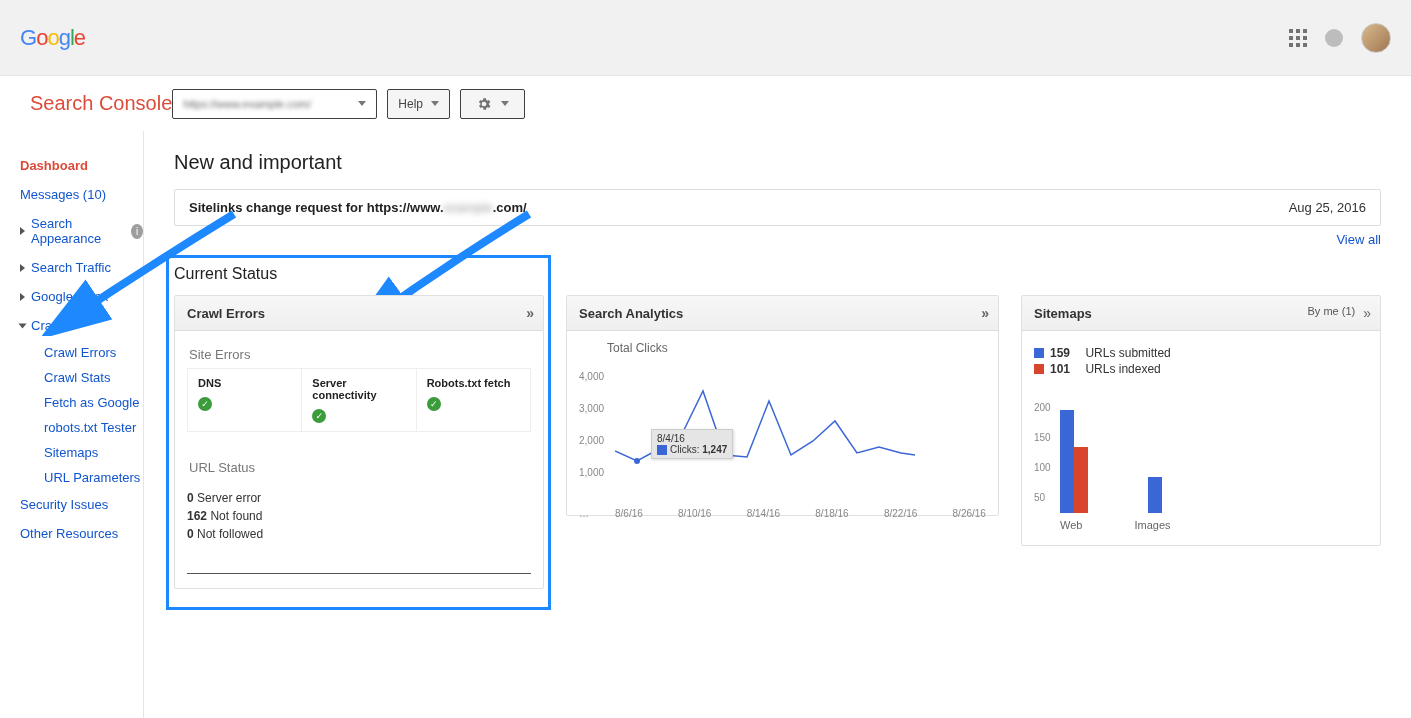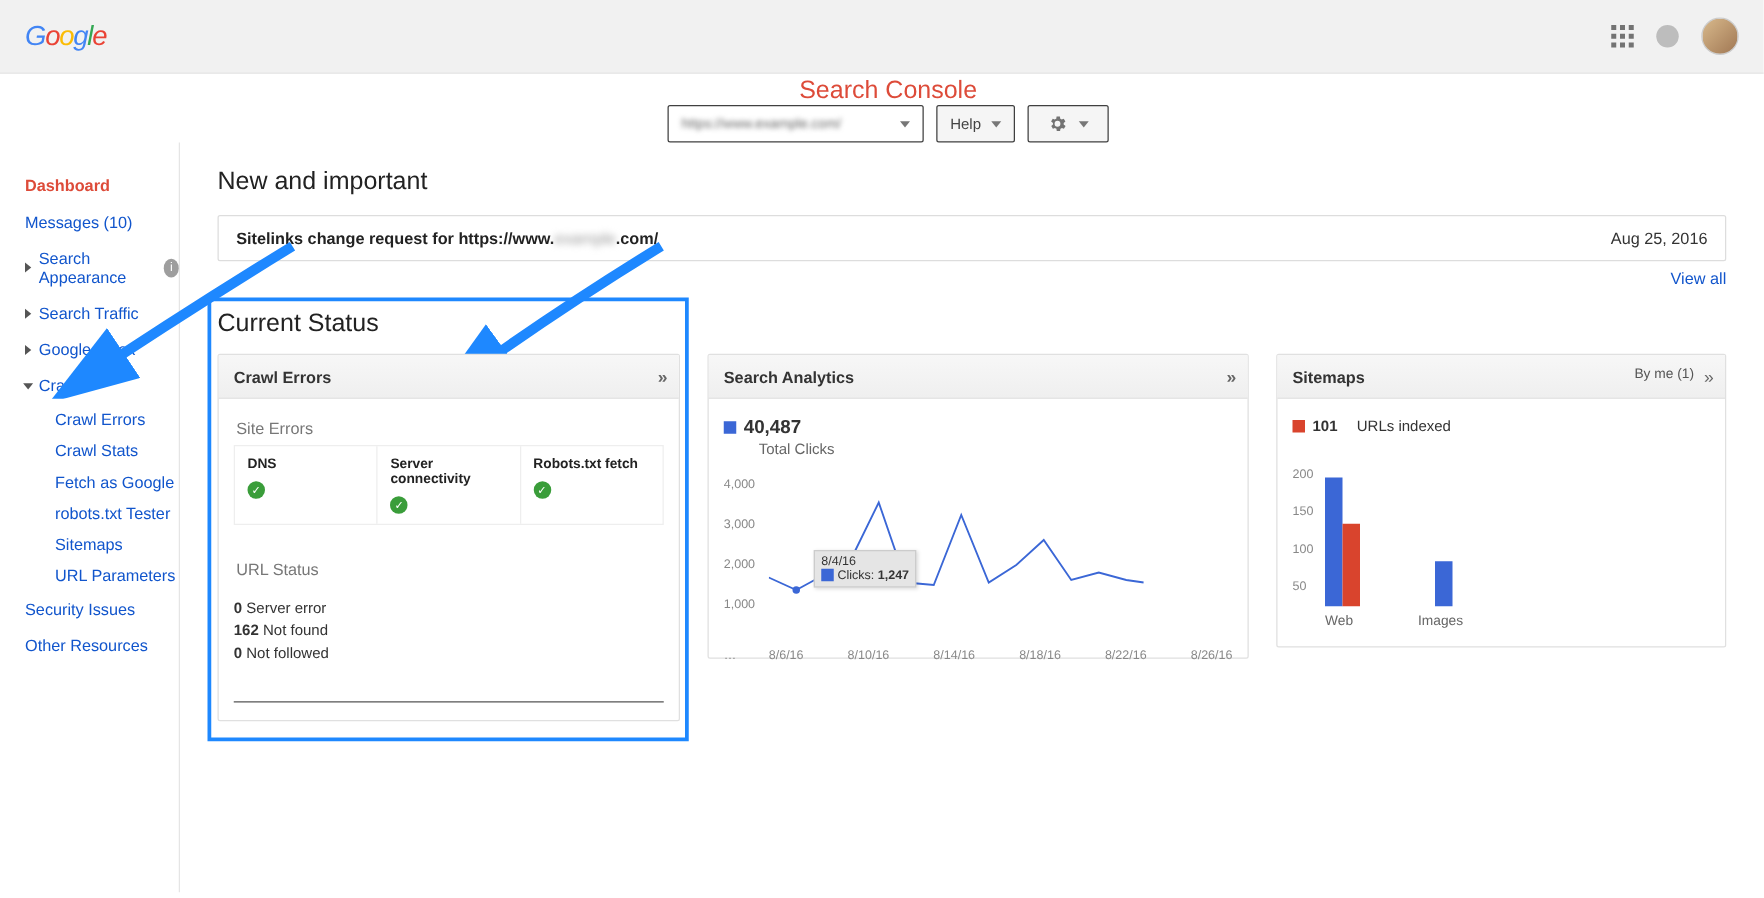--- a/index.html
+++ b/index.html
@@ -1,30 +1,30 @@
 <!DOCTYPE html>
 <html><head>
 <meta charset="utf-8">
 <style>
 * { margin: 0; padding: 0; box-sizing: border-box; }
 body { font-family: Arial, sans-serif; font-size: 13px; color: #333; background: #fff; }
 a { text-decoration: none; color: inherit; }
 
 
-.google-bar { height: 59px; background: #f1f1f1; display: flex; align-items: center; justify-content: space-between; padding: 0 20px; border-bottom: 1px solid #e5e5e5; font-style: italic; }
+.google-bar { height: 76px; background: #f1f1f1; display: flex; align-items: center; justify-content: space-between; padding: 0 20px; border-bottom: 1px solid #e5e5e5; }
 .google-logo { font-size: 22px; font-weight: 500; letter-spacing: -1px; }
 .google-logo .g1{color:#4285f4}.google-logo .o1{color:#ea4335}.google-logo .o2{color:#fbbc05}.google-logo .g2{color:#4285f4}.google-logo .l{color:#34a853}.google-logo .e{color:#ea4335}
 .bar-right { display:flex; align-items:center; gap:18px; }
 .apps-icon { width:18px; height:18px; display:grid; grid-template-columns:repeat(3,4px); grid-gap:3px; }
 .apps-icon span{ width:4px; height:4px; background:#737373; }
 .bell { width:18px;height:18px;border-radius:50%;background:#bdbdbd; }
 .avatar { width:30px;height:30px;border-radius:50%; background:linear-gradient(135deg,#d8b98c,#a07753); border:1px solid #ccc;}
 
 
-.toolbar { height:55px; display:flex; align-items:center; justify-content:flex-end; padding:0 20px 0 30px;flex-direction:column; }
+.toolbar { height:55px; display:flex; align-items:center; justify-content:flex-start; padding:0 20px 0 30px; }
 .title { color:#dd4b39; font-size:20px; }
 .toolbar-right { display:flex; align-items:center; gap:10px; }
 .btn { border:1px solid #404040; background:#f5f5f5; height:30px; display:inline-flex; align-items:center; padding:0 10px; font-size:12px; color:#444; border-radius:2px; cursor:pointer;}
 .prop-selector { width:205px; justify-content:space-between; background:#fff;}
 .prop-selector .url-text{ color:#666; filter:blur(2px); font-size:11px; }
 .caret-down { width:0;height:0;border-left:4px solid transparent;border-right:4px solid transparent;border-top:5px solid #777; }
 .gear-btn { width:65px; justify-content:space-around;}
 .gear-btn svg{width:16px;height:16px;fill:#737373;}
 
 
@@ -44,21 +44,21 @@
 .notice-row .msg{ font-weight:bold; color:#222;}
 .notice-row .msg .redact{ filter:blur(3px); color:#999; font-weight:normal;}
 .view-all { text-align:right; padding-top:6px; }
 .view-all a{ color:#15c; font-size:13px;}
 
 
 .arrow { position:absolute; pointer-events:none; }
 
 
 .status-wrap { margin-top:18px; position:relative;}
-.status-title { font-size:20px; font-weight:normal; color:#222; margin-bottom:12px;}
+.status-title { font-size:16px; font-weight:normal; color:#222; margin-bottom:12px;}
 .panels { display:flex; gap:22px; align-items:flex-start;}
 .panel { border:1px solid #e0e0e0; border-radius:2px; background:#fff;}
 .panel-header { display:flex; justify-content:space-between; align-items:center; padding:9px 12px; background:linear-gradient(#f7f7f7,#efefef); border-bottom:1px solid #ddd; font-weight:bold; font-size:13px; color:#333;}
 .chevrons{ font-size:14px; color:#666; letter-spacing:-3px;}
 .panel-body { padding:10px 12px 14px; }
 
 
 .panel.crawl { width:370px; }
 .highlight-box { position:absolute; border:3px solid #1e88ff; pointer-events:none; }
 .subhead { color:#777; font-size:13px; padding:6px 0 6px 2px;}
@@ -235,24 +235,20 @@
             <div style="border-top:1px solid #555; margin-top:30px;"></div>
           </div>
         </div>
 
         <div class="panel analytics">
           <div class="panel-header">
             <span>Search Analytics</span>
             <span class="chevrons">»</span>
           </div>
           <div class="panel-body">
-            <div class="sa-legend">
-              <span class="sq"></span>
-              <span class="sa-total">40,487</span>
-            </div>
             <div class="sa-sub">Total Clicks</div>
             <div class="chart">
               <span class="ylab" style="top:0;">4,000</span>
               <span class="ylab" style="top:32px;">3,000</span>
               <span class="ylab" style="top:64px;">2,000</span>
               <span class="ylab" style="top:96px;">1,000</span>
               <svg width="300" height="110">
                 <polyline fill="none" stroke="#3b67d6" stroke-width="1.5" points="0,80 22,90 44,78 66,65 88,20 110,84 132,86 154,30 176,84 198,70 220,50 242,82 264,76 286,82 300,84"></polyline>
                 <circle cx="22" cy="90" r="3" fill="#3b67d6"></circle>
               </svg>
@@ -276,20 +272,21 @@
         <div class="panel sitemaps">
           <div class="panel-header">
             <span>Sitemaps</span>
             <span class="sm-header-right">
                 <span>By me (1)</span>
                 <span class="chevrons">»</span>
               </span>
           </div>
           <div class="panel-body">
             <div class="sm-legend">
+              <div class="row"><span class="sq"></span><b>159</b>&nbsp;<span>URLs submitted</span></div>
               <div class="row"><span class="sq red"></span><b>101</b>&nbsp;<span>URLs indexed</span></div>
             </div>
             <div class="sm-chart">
               <span class="sm-ylab" style="bottom:118px;">200</span>
               <span class="sm-ylab" style="bottom:88px;">150</span>
               <span class="sm-ylab" style="bottom:58px;">100</span>
               <span class="sm-ylab" style="bottom:28px;">50</span>
               <div class="bars">
                 <div class="bargroup">
                   <div class="bar blue" style="height:103px;"></div>

